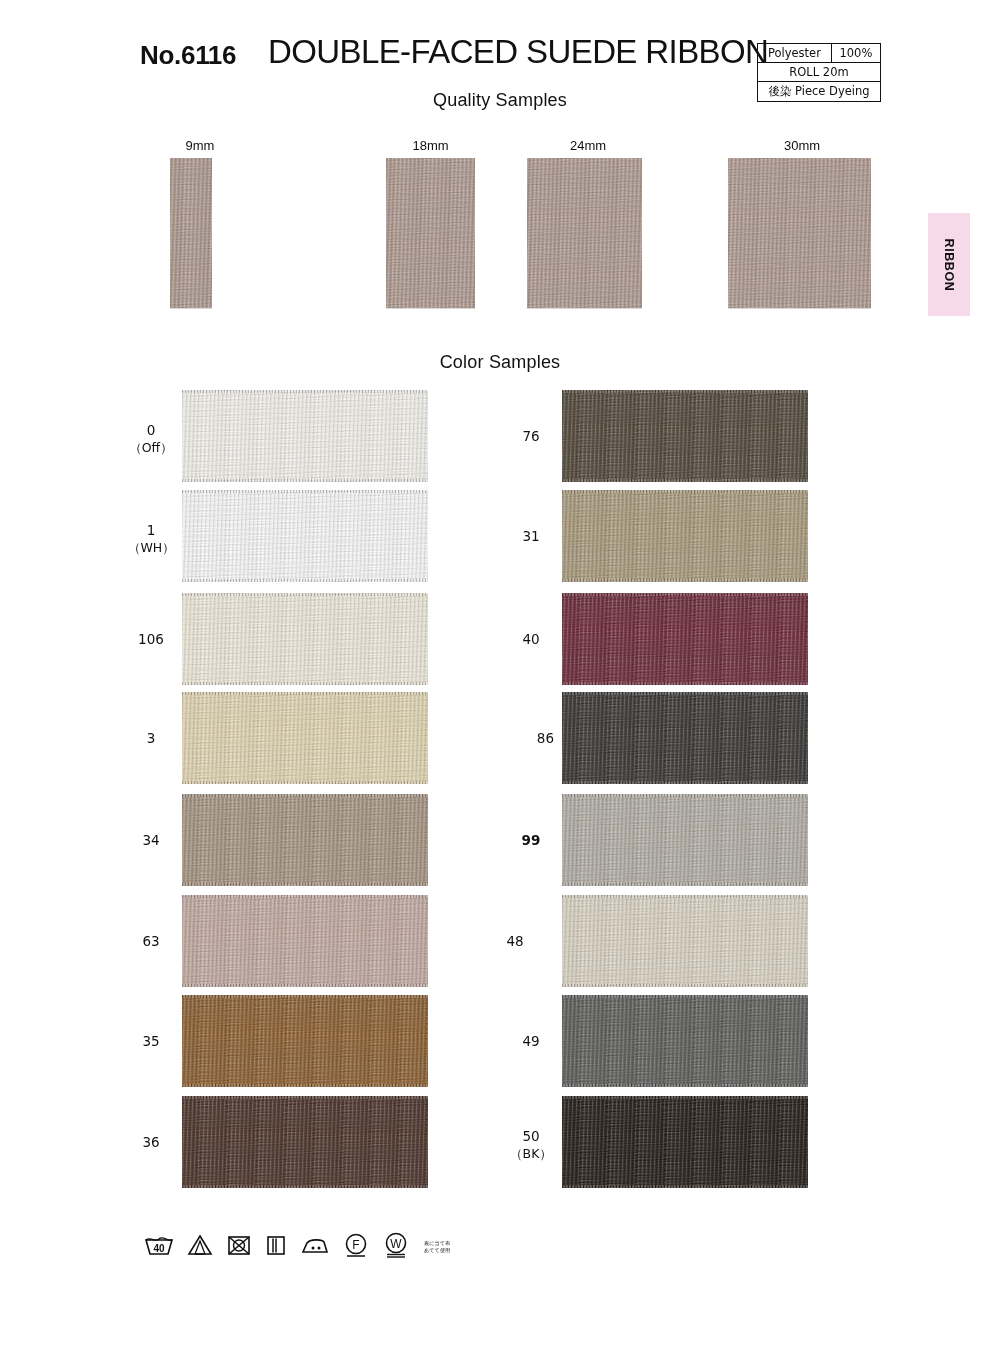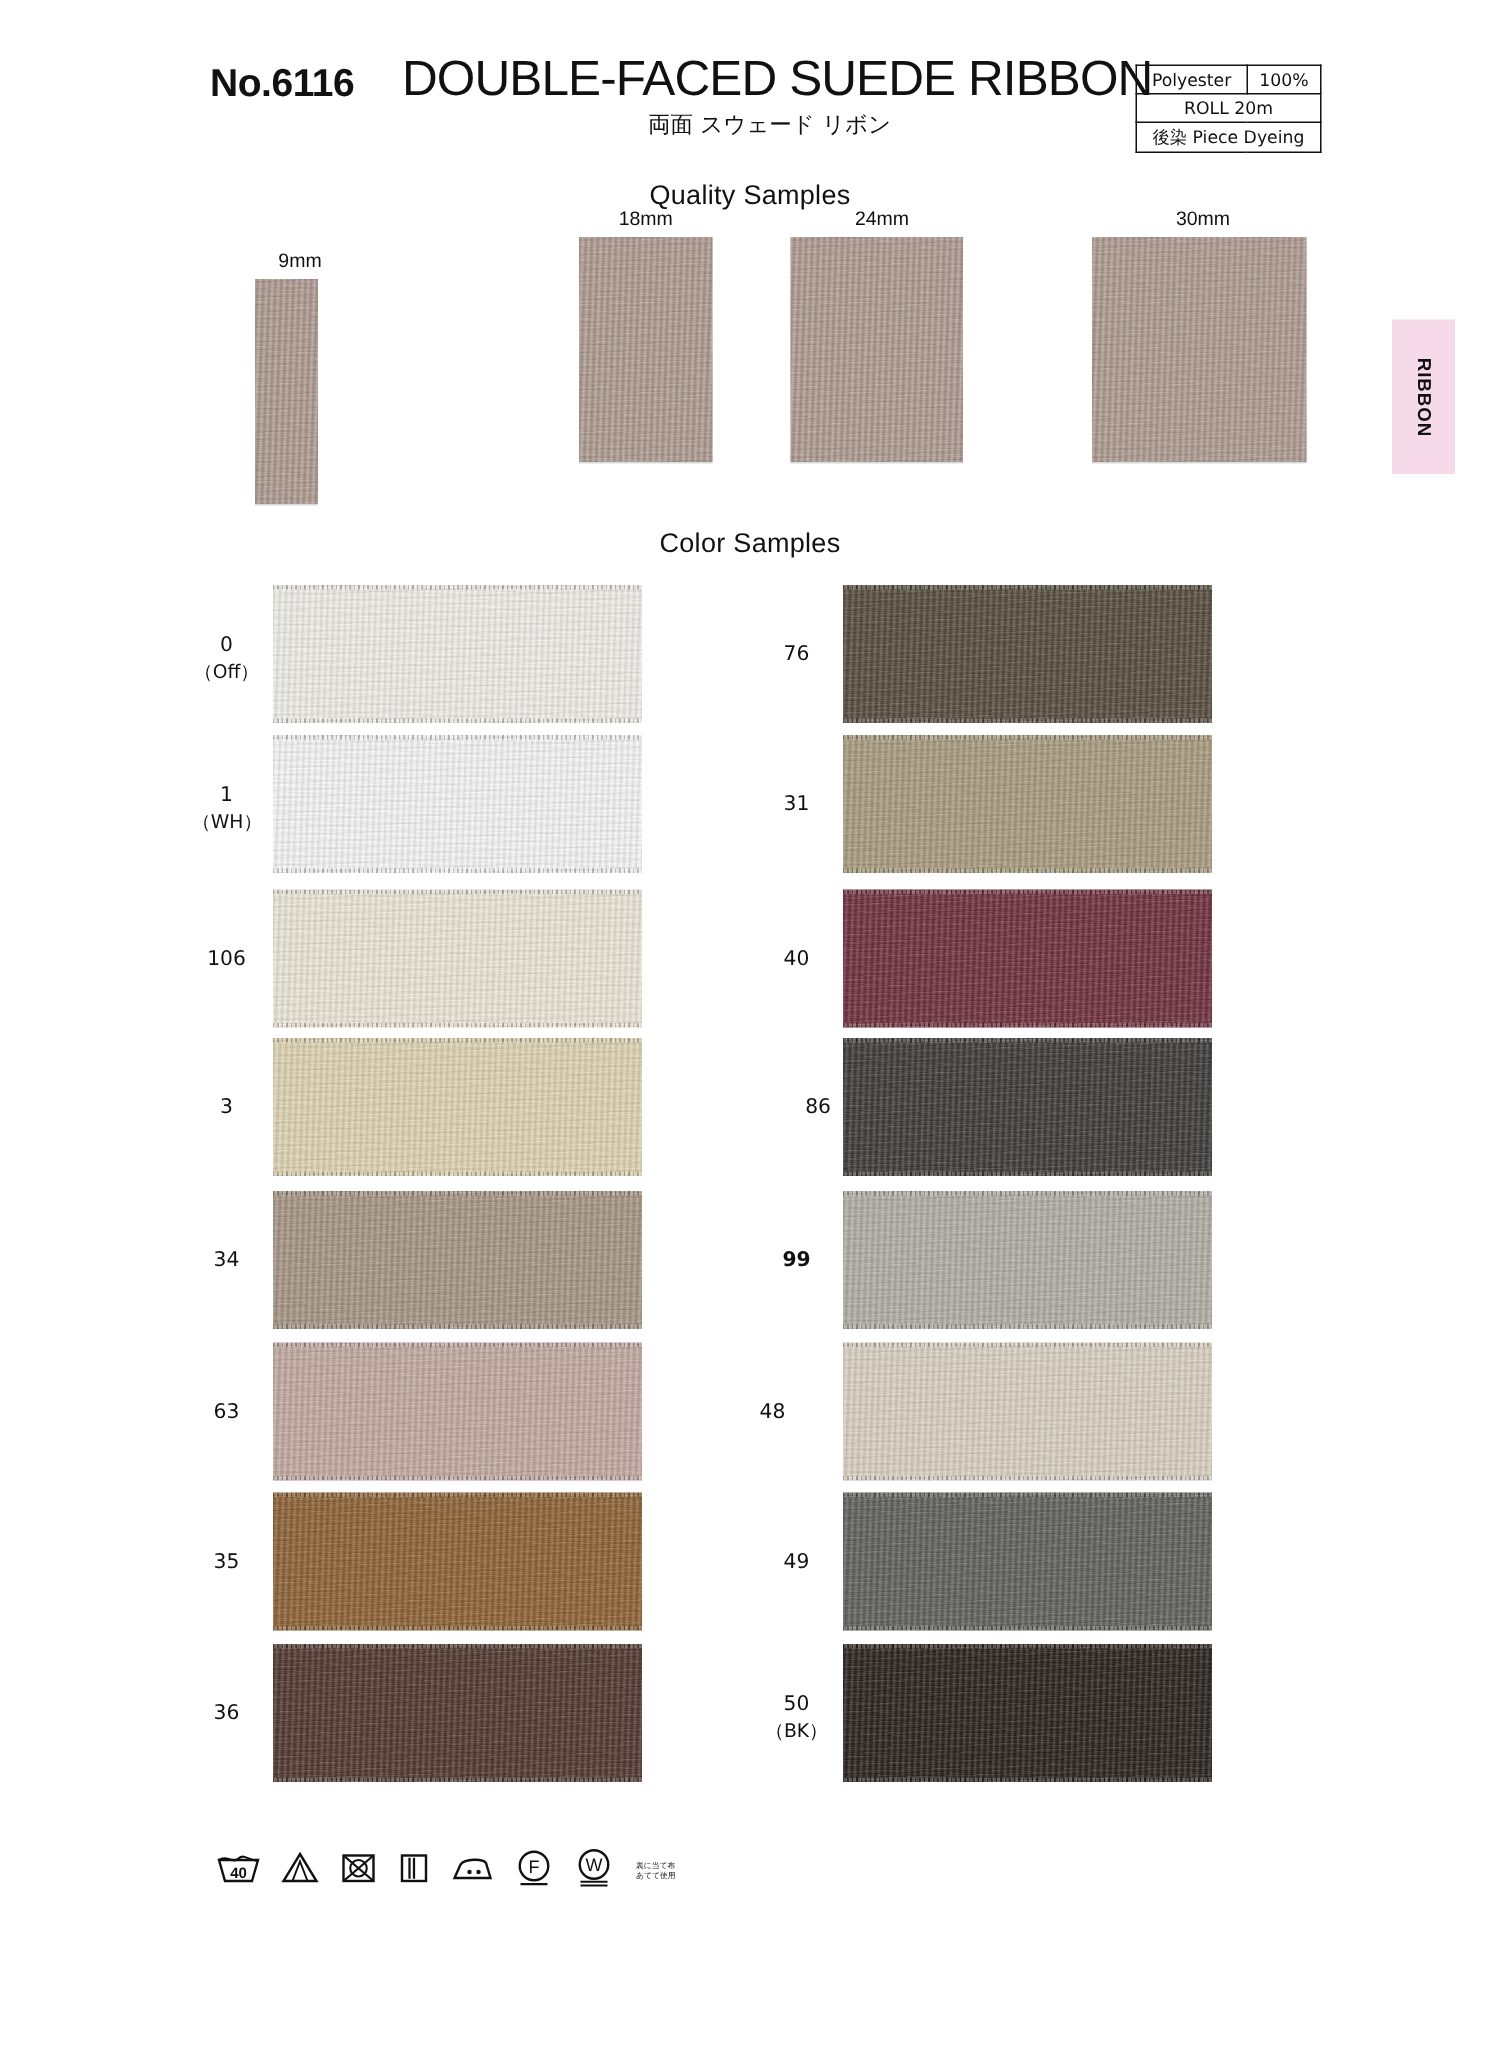--- a/index.html
+++ b/index.html
@@ -67,21 +67,21 @@
   .spec-row-h { height: 15px; }
 
   
   .section-heading {
     position: absolute;
     width: 1000px;
     text-align: center;
     font-size: 18px;
     letter-spacing: 0.2px;
   }
-  #quality-heading { top: 120px; text-align: center; }
+  #quality-heading { top: 90px; text-align: center; }
   #color-heading   { top: 352px; }
 
   
   #quality-row {
     position: absolute;
     left: 0; top: 138px;
     width: 1000px;
     height: 175px;
   }
   .q-item { position: absolute; }
@@ -213,42 +213,41 @@
     margin-left: 1px;
     white-space: nowrap;
   }
 </style>
 </head>
 <body>
 
 <div id="header">
   <div id="product-no">No.6116</div>
   <div id="title-en">DOUBLE-FACED SUEDE RIBBON</div>
-  <div id="title-jp">両面 スウェード リボン</div>
 
   <table id="spec-table">
     <tbody>
         <tr class="spec-row-h">
       <td>Polyester</td>
       <td>100%</td>
     </tr>
     <tr class="spec-row-h">
       <td colspan="2">ROLL  20m</td>
     </tr>
     <tr class="spec-row-h">
       <td colspan="2">後染  Piece Dyeing</td>
     </tr>
   </tbody>
     </table>
 </div>
 
 <div id="quality-heading" class="section-heading">Quality Samples</div>
 
 <div id="quality-row">
-    <div class="q-item" style="left: 170px; top: 0px; width: 60px; margin-top: 28px;">
+    <div class="q-item" style="left: 170px; top: 0px; width: 60px;">
       <div class="q-label">9mm</div>
       <div class="q-swatch tex" style="width: 42px; height: 150px; background-color: rgb(176, 156, 146);"></div>
     </div>
     <div class="q-item" style="left: 386px; top: 0px; width: 89px;">
       <div class="q-label">18mm</div>
       <div class="q-swatch tex" style="width: 89px; height: 150px; background-color: rgb(176, 156, 146);"></div>
     </div>
     <div class="q-item" style="left: 527px; top: 0px; width: 122px;">
       <div class="q-label">24mm</div>
       <div class="q-swatch tex" style="width: 115px; height: 150px; background-color: rgb(176, 156, 146);"></div>

